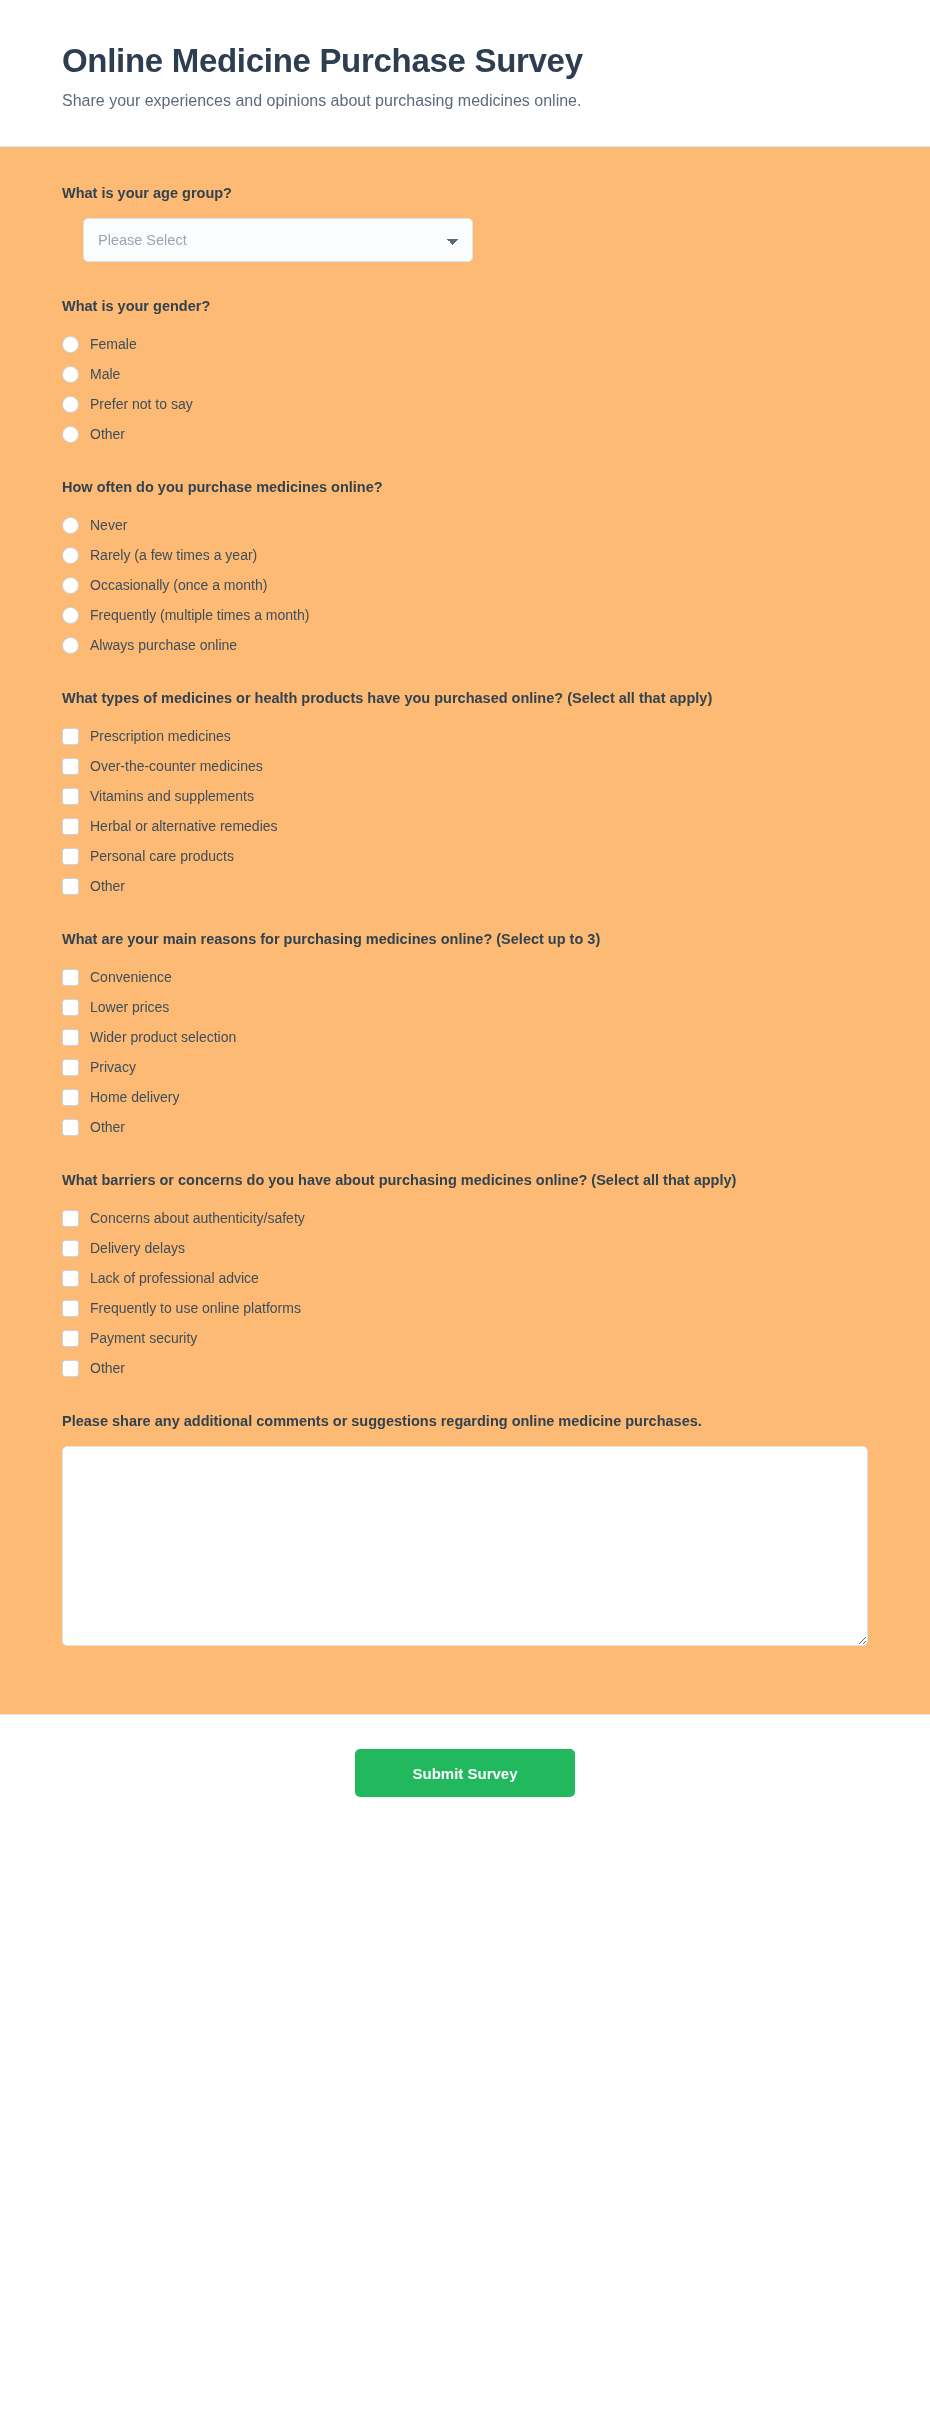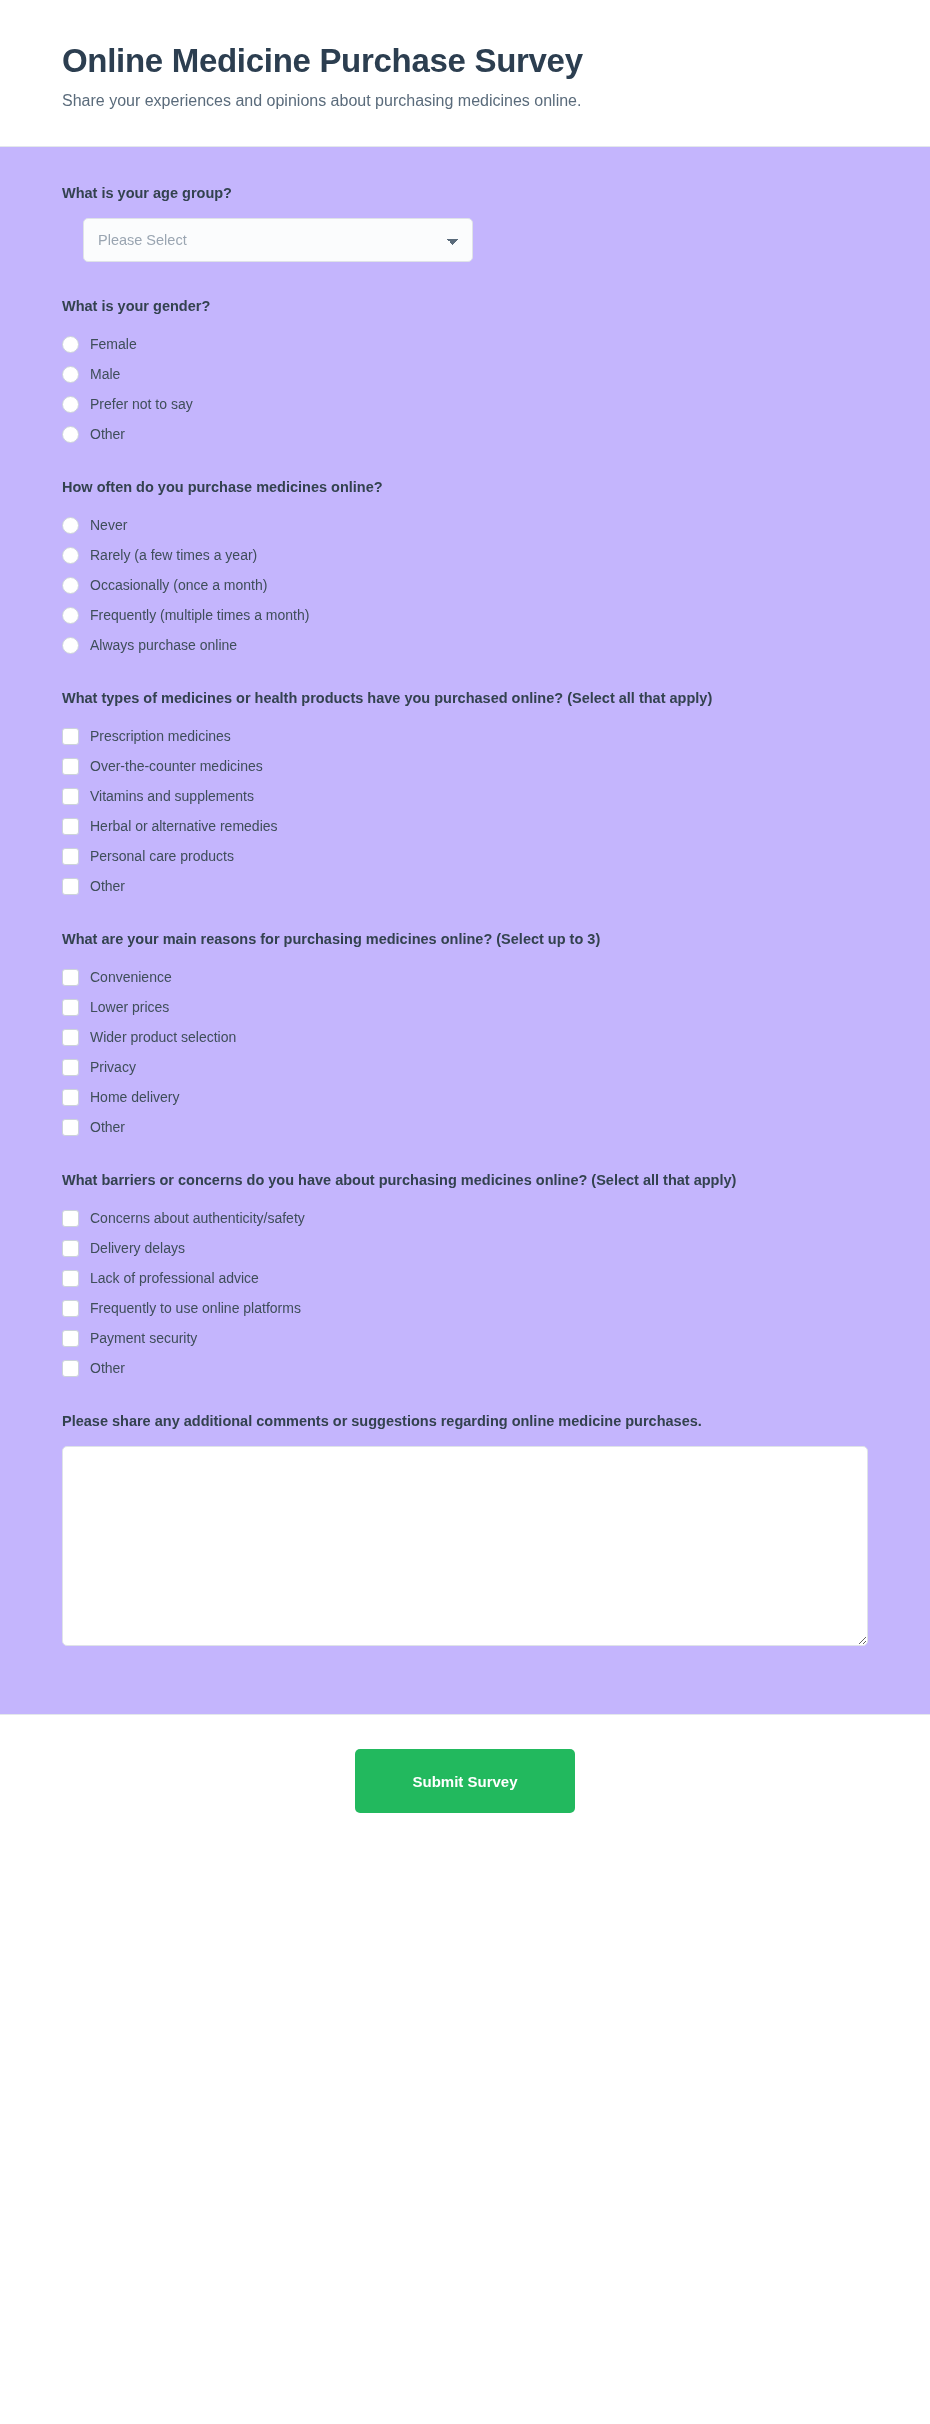--- a/index.html
+++ b/index.html
@@ -10,21 +10,21 @@
     font-family: "Liberation Sans", sans-serif;
   }
   body {
     width: 930px;
     min-height: 2424px;
     color: #2d3b45;
   }
   .page {
     width: 930px;
     margin: 0 auto;
-    background: #c4b5fd;
+    background: #fdba74;
   }
   .header {
     padding: 42px 62px 34px 62px;
     border-bottom: 1px solid #e4e8ec;
     background: #ffffff;
   }
   .title {
     font-size: 33px;
     font-weight: bold;
     color: #2c3e50;
@@ -136,21 +136,21 @@
   }
   .submit-btn {
     background: #22b95e;
     color: #ffffff;
     border: none;
     border-radius: 5px;
     font-size: 15px;
     font-weight: bold;
     font-family: "Liberation Sans", sans-serif;
     padding: 0 34px;
-    height: 64px;
+    height: 48px;
     min-width: 220px;
     cursor: pointer;
   }
 </style>
 </head>
 <body>
 
 <div class="page">
 
   <div class="header">

